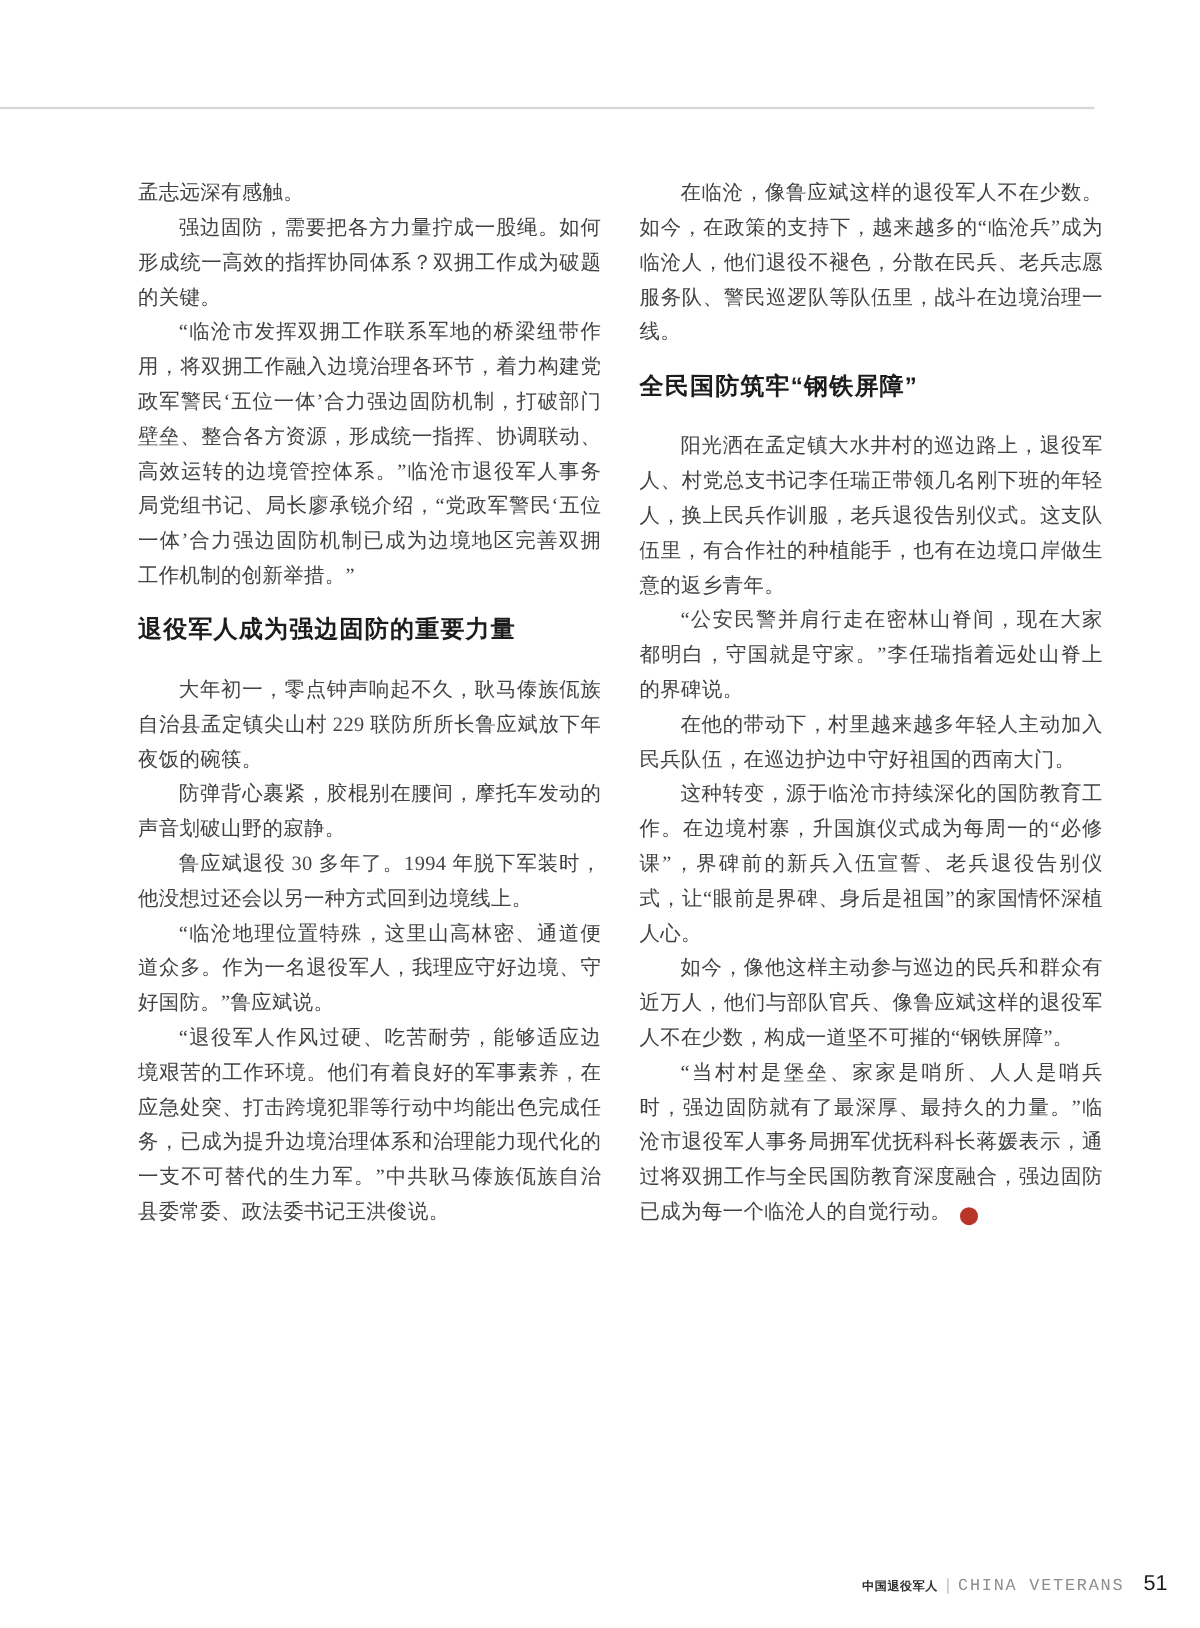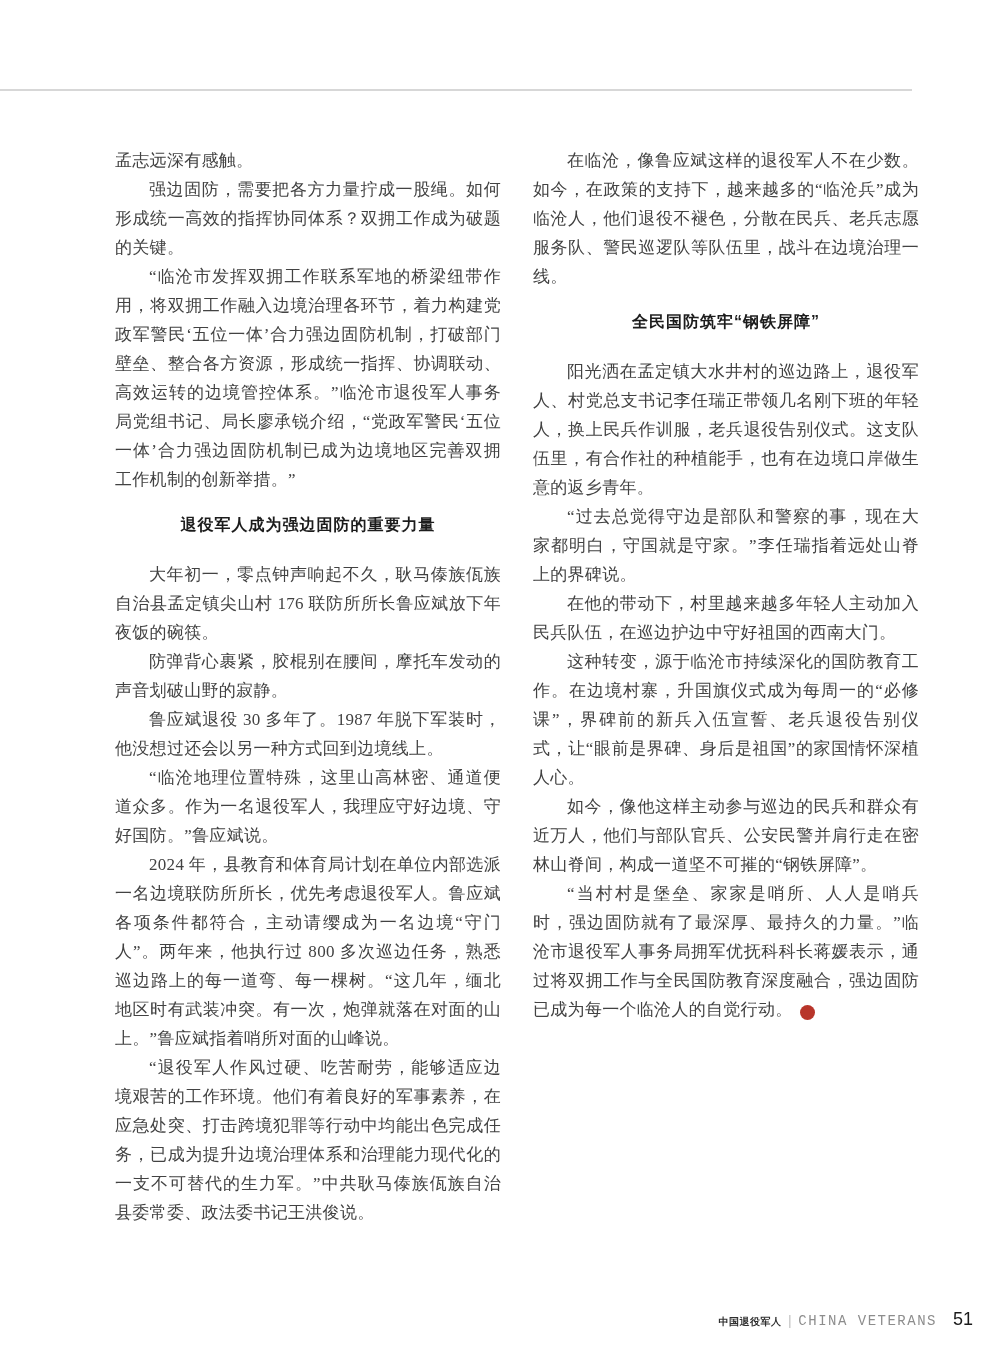--- a/index.html
+++ b/index.html
@@ -35,26 +35,26 @@
     line-height: 29px;
     letter-spacing: 0.3px;
     color: #424242;
     text-align: justify;
     text-indent: 2em;
   }
   p.no-indent { text-indent: 0; }
   h3.sec {
     margin: 17px 0 21px 0;
     font-family: "Liberation Sans", "DejaVu Sans", sans-serif;
-    font-size: 16px;
+    font-size: 20px;
     line-height: 28px;
     font-weight: 700;
     letter-spacing: 1px;
     color: #1c1c1c;
-    text-align: center;
+    text-align: left;
   }
   .endmark {
     display: inline-block;
     width: 15px;
     height: 15px;
     margin-left: 7px;
     border-radius: 50%;
     background: #b8352a;
     color: #ffffff;
     font-family: "Liberation Sans", "DejaVu Sans", sans-serif;
@@ -105,36 +105,35 @@
 
   <div class="top-rule"></div>
 
   <div class="columns">
 
     <div class="col">
       <p class="body no-indent">孟志远深有感触。</p>
       <p class="body">强边固防，需要把各方力量拧成一股绳。如何形成统一高效的指挥协同体系？双拥工作成为破题的关键。</p>
       <p class="body">“临沧市发挥双拥工作联系军地的桥梁纽带作用，将双拥工作融入边境治理各环节，着力构建党政军警民‘五位一体’合力强边固防机制，打破部门壁垒、整合各方资源，形成统一指挥、协调联动、高效运转的边境管控体系。”临沧市退役军人事务局党组书记、局长廖承锐介绍，“党政军警民‘五位一体’合力强边固防机制已成为边境地区完善双拥工作机制的创新举措。”</p>
       <h3 class="sec">退役军人成为强边固防的重要力量</h3>
-      <p class="body">大年初一，零点钟声响起不久，耿马傣族佤族自治县孟定镇尖山村 176 联防所所长鲁应斌放下年夜饭的碗筷。</p>
+      <p class="body">大年初一，零点钟声响起不久，耿马傣族佤族自治县孟定镇尖山村 229 联防所所长鲁应斌放下年夜饭的碗筷。</p>
       <p class="body">防弹背心裹紧，胶棍别在腰间，摩托车发动的声音划破山野的寂静。</p>
-      <p class="body">鲁应斌退役 30 多年了。1987 年脱下军装时，他没想过还会以另一种方式回到边境线上。</p>
+      <p class="body">鲁应斌退役 30 多年了。1994 年脱下军装时，他没想过还会以另一种方式回到边境线上。</p>
       <p class="body">“临沧地理位置特殊，这里山高林密、通道便道众多。作为一名退役军人，我理应守好边境、守好国防。”鲁应斌说。</p>
-      <p class="body">2024 年，县教育和体育局计划在单位内部选派一名边境联防所所长，优先考虑退役军人。鲁应斌各项条件都符合，主动请缨成为一名边境“守门人”。两年来，他执行过 800 多次巡边任务，熟悉巡边路上的每一道弯、每一棵树。“这几年，缅北地区时有武装冲突。有一次，炮弹就落在对面的山上。”鲁应斌指着哨所对面的山峰说。</p>
       <p class="body">“退役军人作风过硬、吃苦耐劳，能够适应边境艰苦的工作环境。他们有着良好的军事素养，在应急处突、打击跨境犯罪等行动中均能出色完成任务，已成为提升边境治理体系和治理能力现代化的一支不可替代的生力军。”中共耿马傣族佤族自治县委常委、政法委书记王洪俊说。</p>
     </div>
 
     <div class="col">
       <p class="body">在临沧，像鲁应斌这样的退役军人不在少数。如今，在政策的支持下，越来越多的“临沧兵”成为临沧人，他们退役不褪色，分散在民兵、老兵志愿服务队、警民巡逻队等队伍里，战斗在边境治理一线。</p>
       <h3 class="sec">全民国防筑牢“钢铁屏障”</h3>
       <p class="body">阳光洒在孟定镇大水井村的巡边路上，退役军人、村党总支书记李任瑞正带领几名刚下班的年轻人，换上民兵作训服，老兵退役告别仪式。这支队伍里，有合作社的种植能手，也有在边境口岸做生意的返乡青年。</p>
-      <p class="body">“过去总觉得守边是部队和警察的事，现在大家都明白，守国就是守家。”李任瑞指着远处山脊上的界碑说。</p>
+      <p class="body">“公安民警并肩行走在密林山脊间，现在大家都明白，守国就是守家。”李任瑞指着远处山脊上的界碑说。</p>
       <p class="body">在他的带动下，村里越来越多年轻人主动加入民兵队伍，在巡边护边中守好祖国的西南大门。</p>
       <p class="body">这种转变，源于临沧市持续深化的国防教育工作。在边境村寨，升国旗仪式成为每周一的“必修课”，界碑前的新兵入伍宣誓、老兵退役告别仪式，让“眼前是界碑、身后是祖国”的家国情怀深植人心。</p>
-      <p class="body">如今，像他这样主动参与巡边的民兵和群众有近万人，他们与部队官兵、公安民警并肩行走在密林山脊间，构成一道坚不可摧的“钢铁屏障”。</p>
+      <p class="body">如今，像他这样主动参与巡边的民兵和群众有近万人，他们与部队官兵、像鲁应斌这样的退役军人不在少数，构成一道坚不可摧的“钢铁屏障”。</p>
       <p class="body">
         <span>“当村村是堡垒、家家是哨所、人人是哨兵时，强边固防就有了最深厚、最持久的力量。”临沧市退役军人事务局拥军优抚科科长蒋媛表示，通过将双拥工作与全民国防教育深度融合，强边固防已成为每一个临沧人的自觉行动。</span><span class="endmark">V</span>
       </p>
     </div>
 
   </div>
 
   <div class="footer">
     <span class="f-cn">中国退役军人</span>
     <span class="f-div">|</span>

